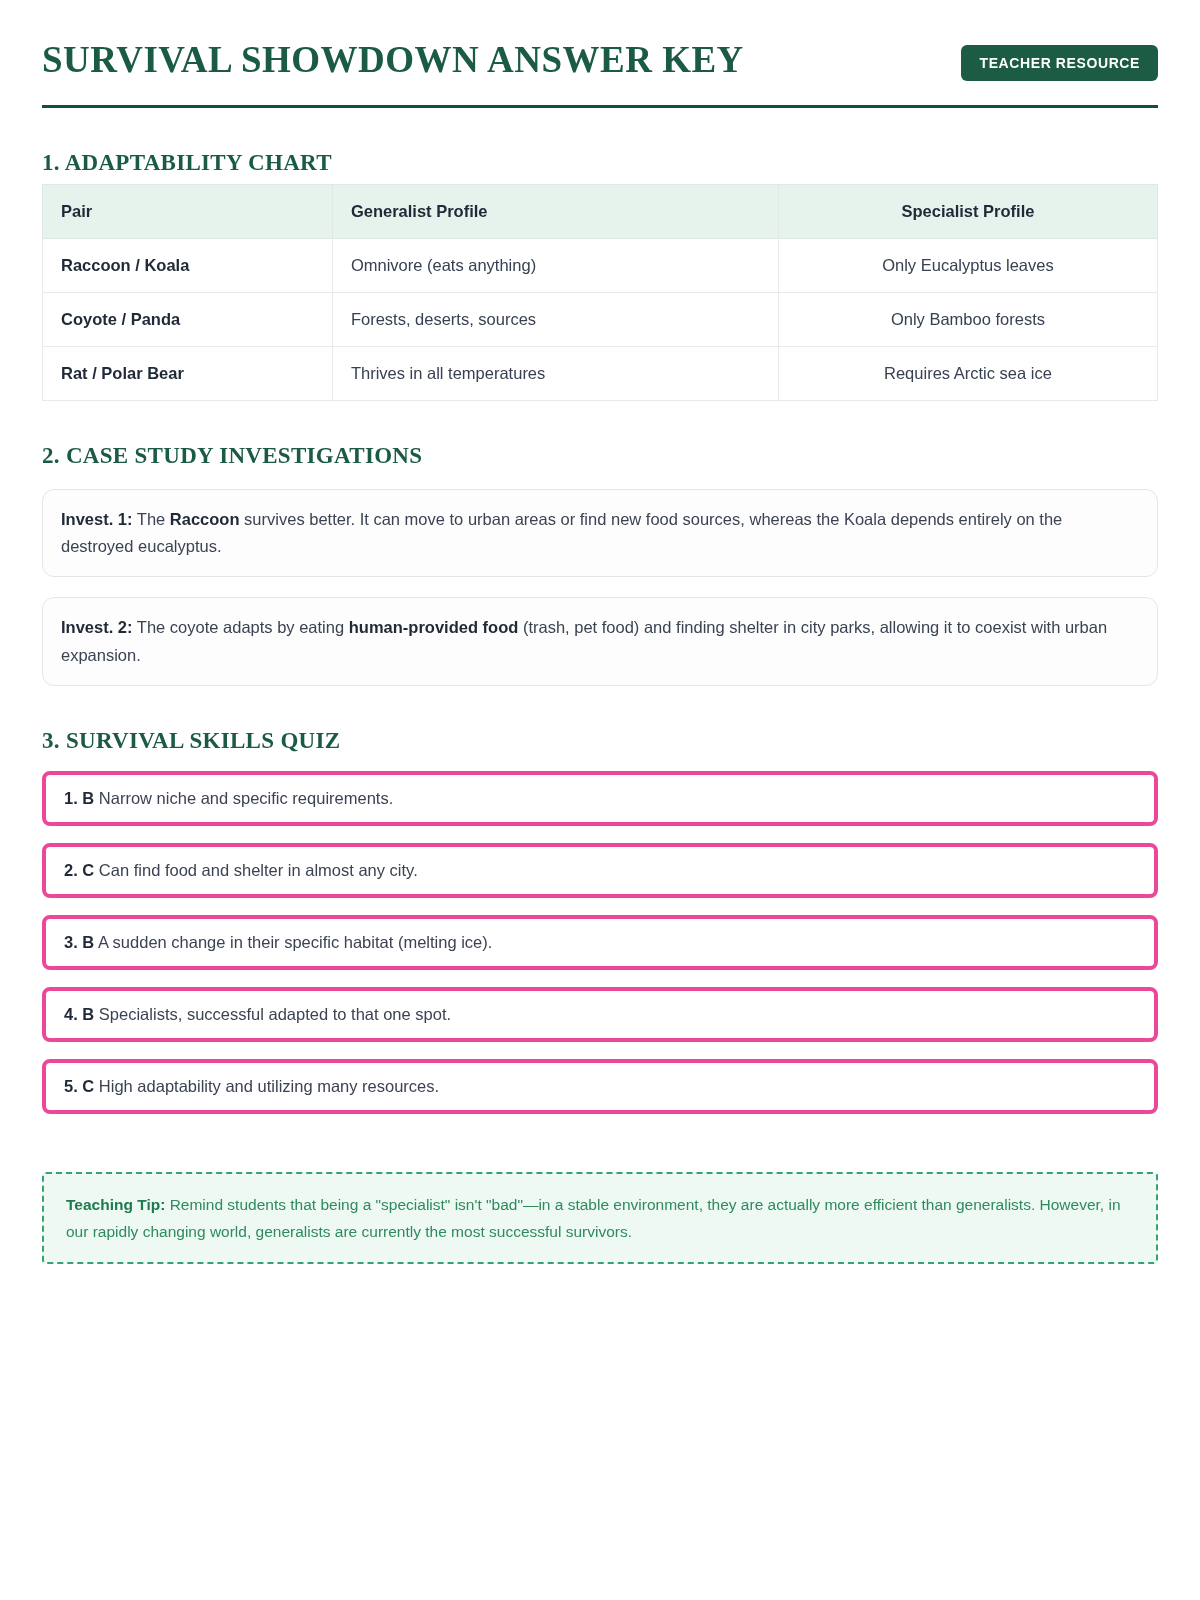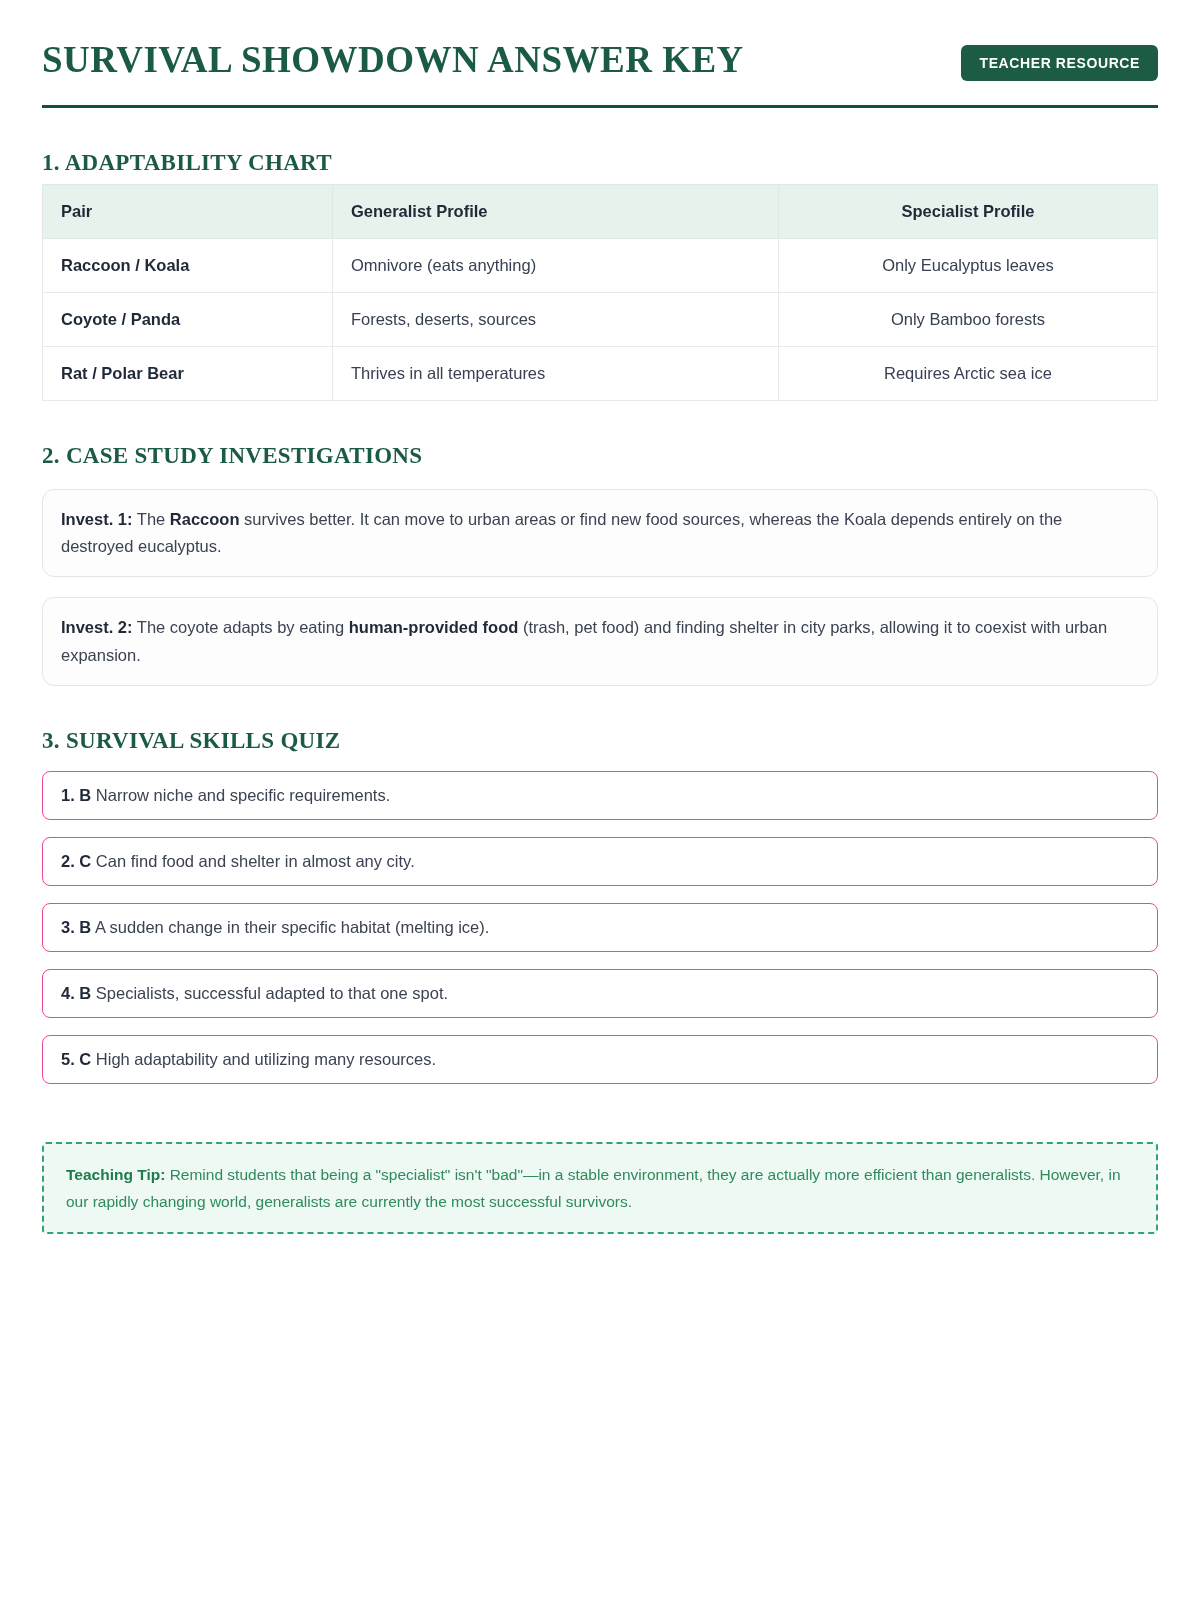--- a/index.html
+++ b/index.html
@@ -82,21 +82,21 @@
     border: 1px solid #e2e5e9;
     border-radius: 12px;
     background: #fdfdfd;
     padding: 16px 18px;
     margin-top: 20px;
     font-size: 16.5px;
     line-height: 1.65;
     color: #3b4252;
   }
   .quiz-box {
-    border: 1px solid #ec4899;
+    border: 4px solid #ec4899;
     border-radius: 8px;
     background: #ffffff;
     padding: 14px 18px;
     margin-top: 17px;
     font-size: 16.5px;
     color: #3b4252;
   }
   .quiz-list { margin-top: 4px; }
   .b { font-weight: 700; color: #1f2937; }
   .tip-box {

